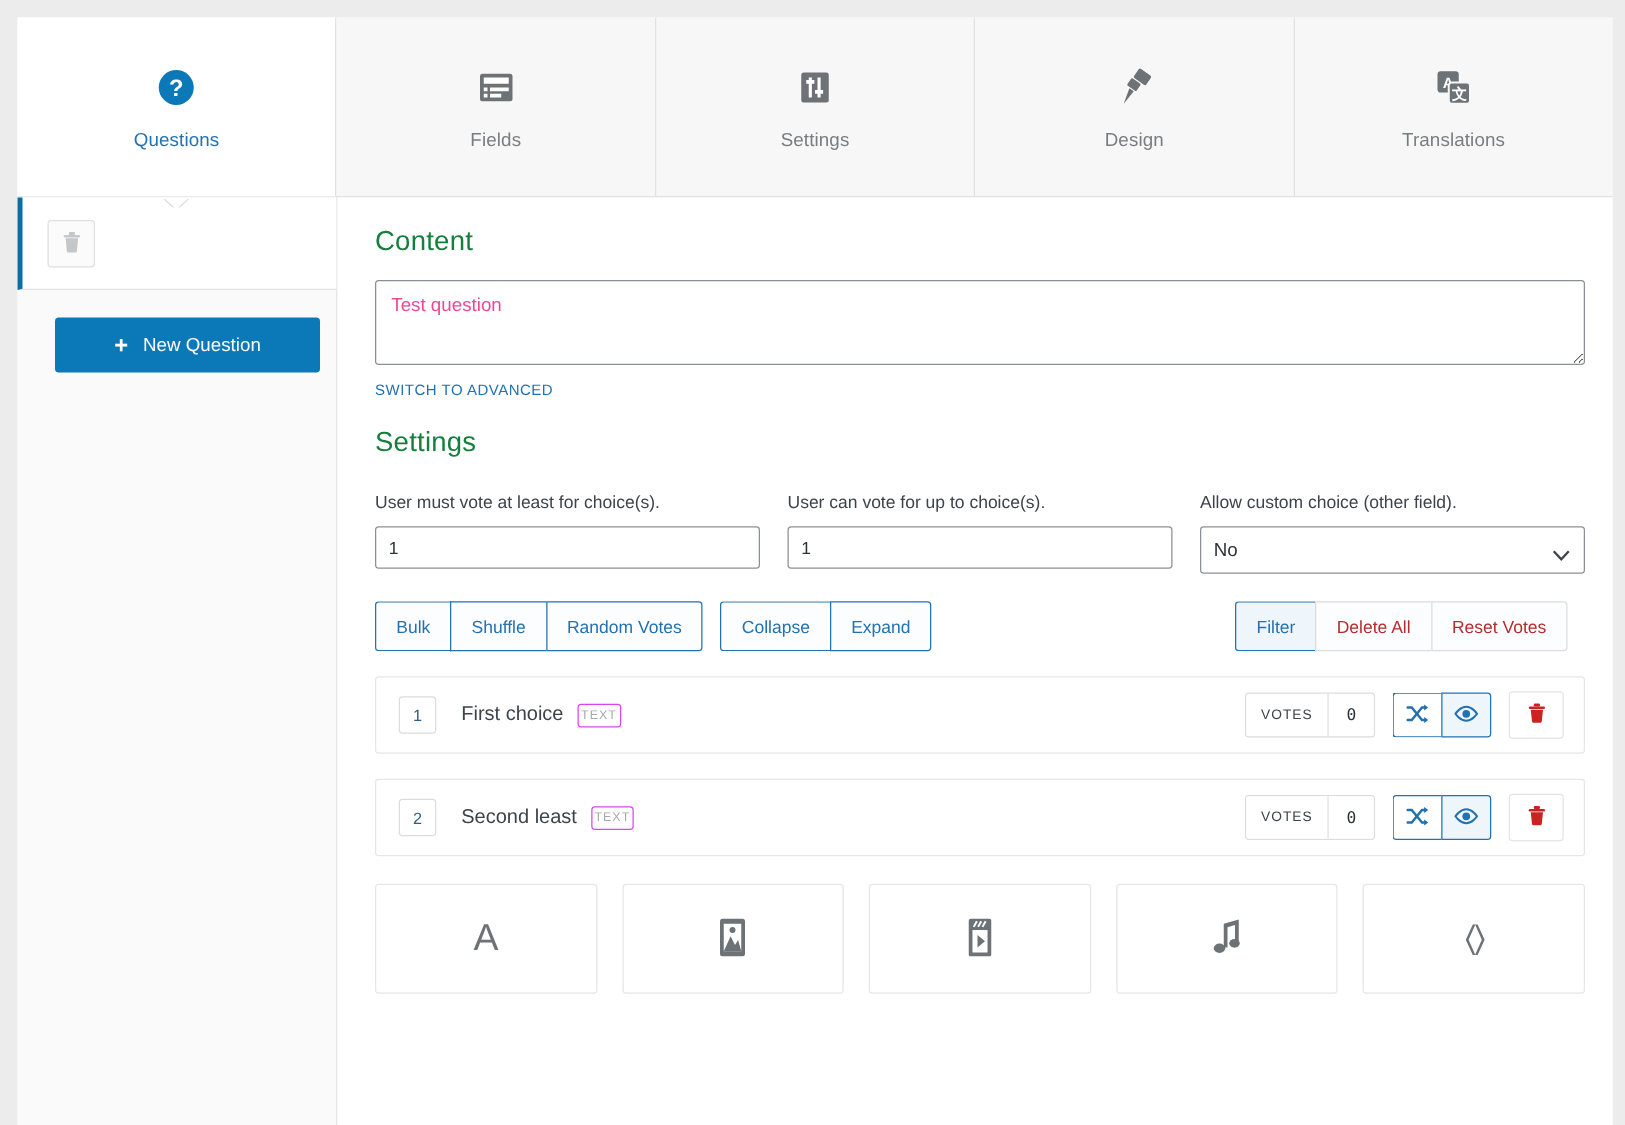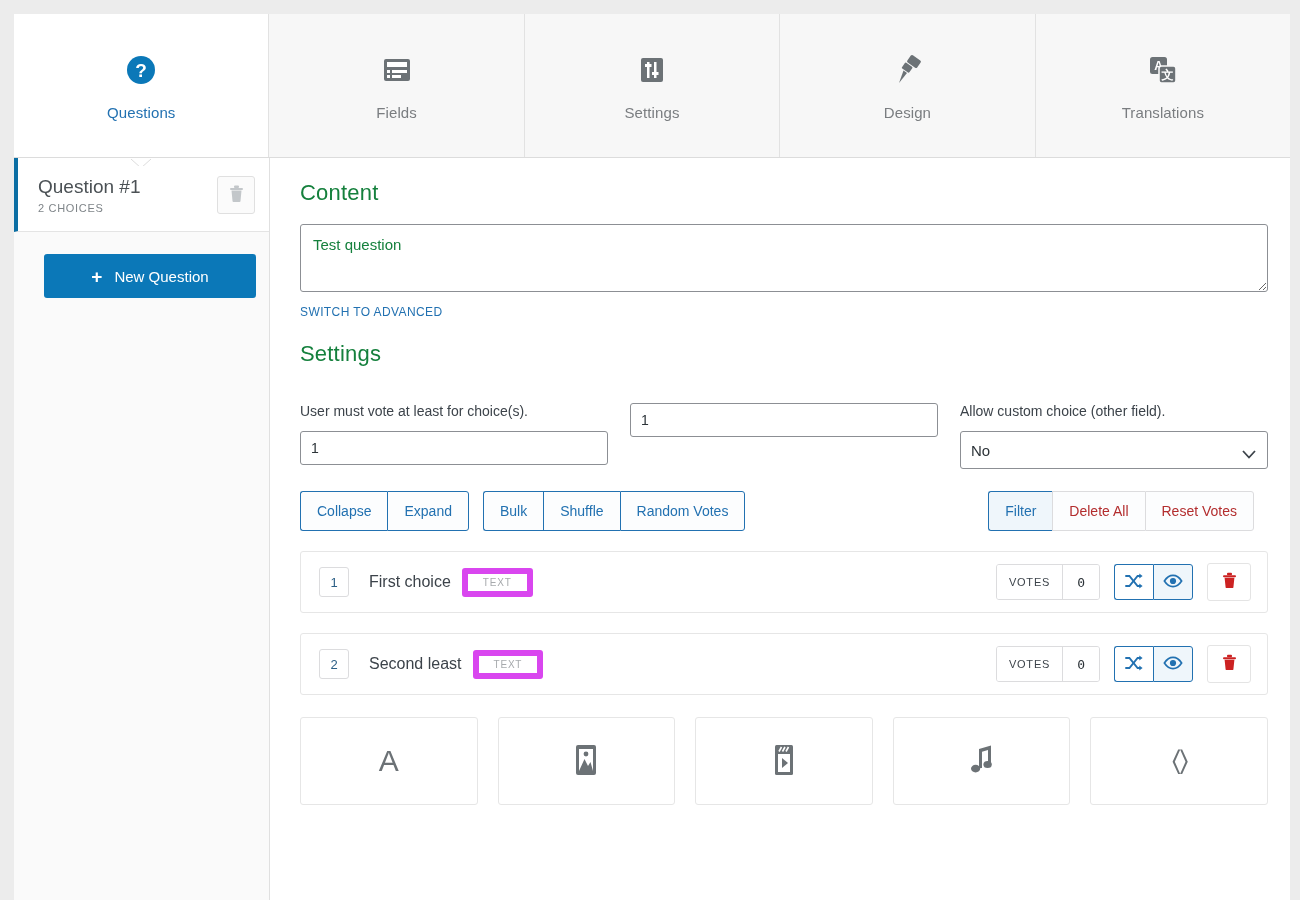--- a/index.html
+++ b/index.html
@@ -87,31 +87,31 @@
     box-sizing:border-box;
   }
   h2.sect{
     font-size:22px;font-weight:400;color:#15803d;
     margin:22px 0 0 0;letter-spacing:.2px;
   }
   .ta-wrap{margin-top:18px;}
   textarea.content{
     width:100%;height:68px;box-sizing:border-box;
     border:1px solid #8c8f94;border-radius:3px;
-    padding:11px 12px;font-family:inherit;font-size:15px;color:#15803d;
+    padding:11px 12px;font-family:inherit;font-size:15px;color:#ec4899;
     resize:vertical;outline:none;background:#fff;
   }
   .switch-adv{
     display:inline-block;margin-top:10px;
     font-size:12px;letter-spacing:.4px;color:#2271b1;
     text-decoration:none;cursor:pointer;
   }
 
   
-  .settings-row{display:flex;gap:22px;margin-top:36px;}
+  .settings-row{display:flex;gap:22px;margin-top:26px;}
   .field{flex:1 1 0;min-width:0;}
   .field-label{font-size:14px;color:#3c434a;margin-bottom:12px;}
   .field input, .field select{
     width:100%;box-sizing:border-box;height:34px;
     border:1px solid #8c8f94;border-radius:3px;
     padding:0 10px;font-family:inherit;font-size:14px;color:#2c3338;
     background:#fff;outline:none;
   }
   .sel-wrap{position:relative;}
   .sel-wrap select{
@@ -145,21 +145,21 @@
     box-sizing:border-box;
   }
   .cnum{
     width:28px;height:28px;border:1px solid #dcdcde;border-radius:3px;
     display:flex;align-items:center;justify-content:center;
     font-size:13px;color:#2c5f86;background:#fff;flex:0 0 auto;
   }
   .clabel{margin-left:20px;font-size:16px;color:#3c434a;}
   .ctag{
     margin-left:11px;font-size:10px;letter-spacing:.8px;color:#a7aaad;
-    border:6px solid #d946ef;border-radius:3px;padding:3px 15px;background:#fff;
+    border:1px solid #d946ef;border-radius:3px;padding:3px 2px;background:#fff;
     vertical-align:middle;
   }
   .cright{margin-left:auto;display:flex;align-items:center;gap:14px;}
   .votes{display:flex;border:1px solid #dcdcde;border-radius:3px;overflow:hidden;height:34px;}
   .votes .vl{
     padding:0 12px;display:flex;align-items:center;font-size:11px;letter-spacing:.8px;
     color:#3c434a;border-right:1px solid #dcdcde;background:#fff;
   }
   .votes .vv{
     padding:0 14px;display:flex;align-items:center;font-family:"DejaVu Sans Mono",monospace;
@@ -261,24 +261,20 @@
         </svg>
       </span>
       <span class="tab-label">Translations</span>
     </div>
   </div>
 
   <div class="body">
 
     <div class="sidebar">
       <div class="qitem">
-        <div class="qitem-txt">
-          <div class="qitem-title">Question #1</div>
-          <div class="qitem-sub">2 CHOICES</div>
-        </div>
         <div class="qdel">
           <span>
             <svg width="17" height="19" viewBox="0 0 17 19">
               <rect x="2" y="4" width="13" height="2" rx="1" fill="#c3c7ca"></rect>
               <rect x="6" y="1.5" width="5" height="2.5" rx="1" fill="#c3c7ca"></rect>
               <path d="M3.5 6.5 h10 l-1 10.5 a1 1 0 0 1 -1 1 h-6 a1 1 0 0 1 -1 -1 z" fill="#c3c7ca"></path>
             </svg>
           </span>
         </div>
       </div>
@@ -300,47 +296,48 @@
       </div>
 
       <h2 class="sect">Settings</h2>
 
       <div class="settings-row">
         <div class="field">
           <div class="field-label">User must vote at least for choice(s).</div>
           <input type="text" value="1" style="">
         </div>
         <div class="field">
+          <div class="field-label">User can vote for up to choice(s).</div>
           <input type="text" value="1" style="">
         </div>
         <div class="field">
           <div class="field-label">Allow custom choice (other field).</div>
           <div class="sel-wrap">
             <select>
               <option>No</option>
             </select>
             <span class="sel-chev">
               <svg width="14" height="9" viewBox="0 0 14 9">
                 <polyline points="1,1 7,7.5 13,1" fill="none" stroke="#3c434a" stroke-width="1.8"></polyline>
               </svg>
             </span>
           </div>
         </div>
       </div>
 
 
       <div class="choices-bar">
         <div class="btn-group">
-          <button class="bgbtn">Collapse</button>
-          <button class="bgbtn">Expand</button>
-        </div>
-        <div class="btn-group">
           <button class="bgbtn">Bulk</button>
           <button class="bgbtn">Shuffle</button>
           <button class="bgbtn">Random Votes</button>
+        </div>
+        <div class="btn-group">
+          <button class="bgbtn">Collapse</button>
+          <button class="bgbtn">Expand</button>
         </div>
         <div class="spacer"></div>
         <div class="btn-group">
           <button class="bgbtn sel">Filter</button>
           <button class="bgbtn warn">Delete All</button>
           <button class="bgbtn warn">Reset Votes</button>
         </div>
       </div>
 
       <div class="choice">

